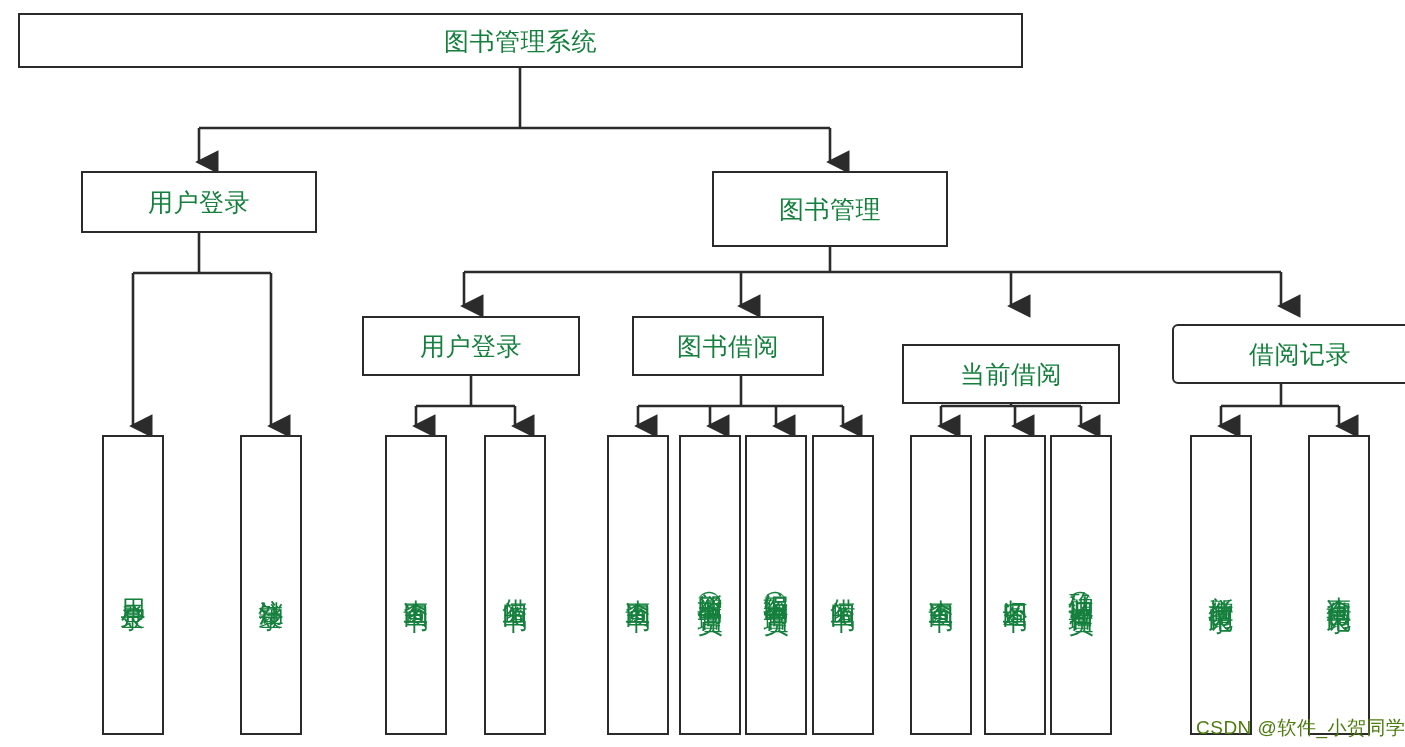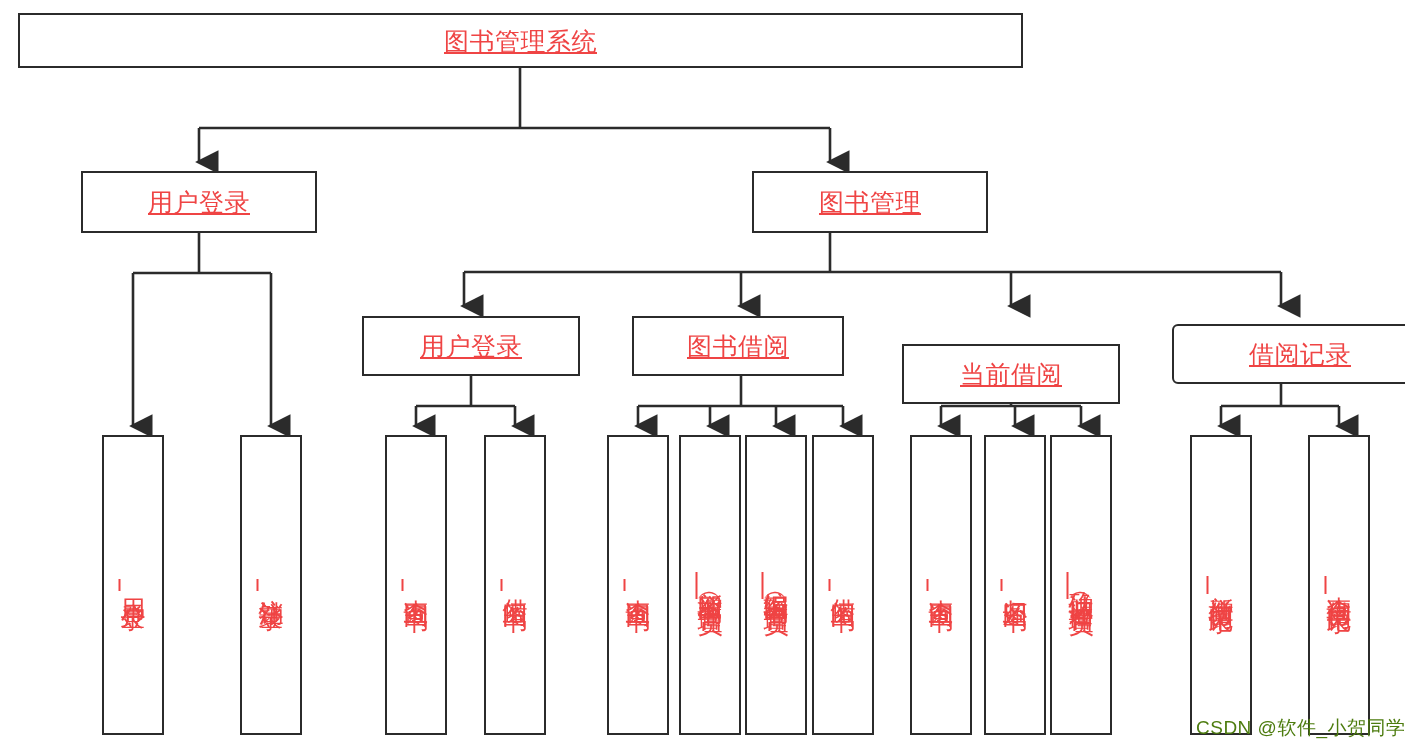--- a/index.html
+++ b/index.html
@@ -26,22 +26,21 @@
     pointer-events: none;
   }
   .node {
     position: absolute;
     box-sizing: border-box;
     border: 2.5px solid #2b2b2b;
     background: #ffffff;
     display: flex;
     align-items: center;
     justify-content: center;
-    color: #ef4444;
-    text-decoration: underline;
+    color: #15803d;
   }
   .node .label {
     text-align: center;
     line-height: 1.12;
     letter-spacing: 0.5px;
   }
   .node.horiz .label {
     font-size: 25px;
   }
   .node.root .label {
@@ -125,28 +124,28 @@
     </g>
   </svg>
 
   <div class="node root horiz" style="left:18px; top:13px; width:1005px; height:55px;">
     <span class="label">图书管理系统</span>
   </div>
 
   <div class="node horiz" style="left:81px; top:171px; width:236px; height:62px;">
     <span class="label">用户登录</span>
   </div>
-  <div class="node horiz" style="left:712px; top:171px; width:236px; height:62px;margin-left:40px;">
+  <div class="node horiz" style="left:712px; top:171px; width:236px; height:76px;">
     <span class="label">图书管理</span>
   </div>
 
   <div class="node horiz" style="left:362px; top:316px; width:218px; height:60px;">
     <span class="label">用户登录</span>
   </div>
-  <div class="node horiz" style="left:632px; top:316px; width:212px; height:60px;">
+  <div class="node horiz" style="left:632px; top:316px; width:192px; height:60px;">
     <span class="label">图书借阅</span>
   </div>
   <div class="node horiz" style="left:902px; top:316px; width:218px; height:60px;margin-top:28px;">
     <span class="label">当前借阅</span>
   </div>
   <div class="node horiz" style="left:1172px; top:324px; width:256px; height:60px;border-radius:6px;">
     <span class="label">借阅记录</span>
   </div>
 
   <div class="node vert" style="left:102px; top:435px; width:62px; height:300px;">

